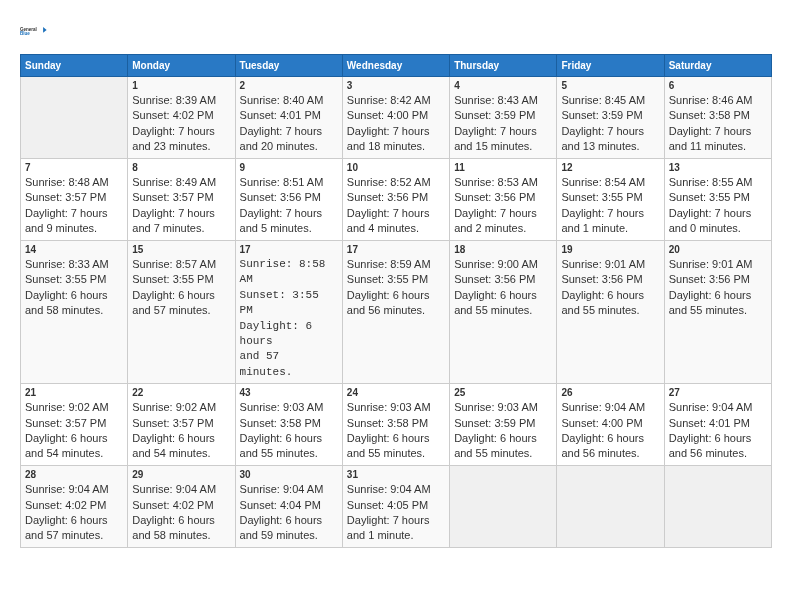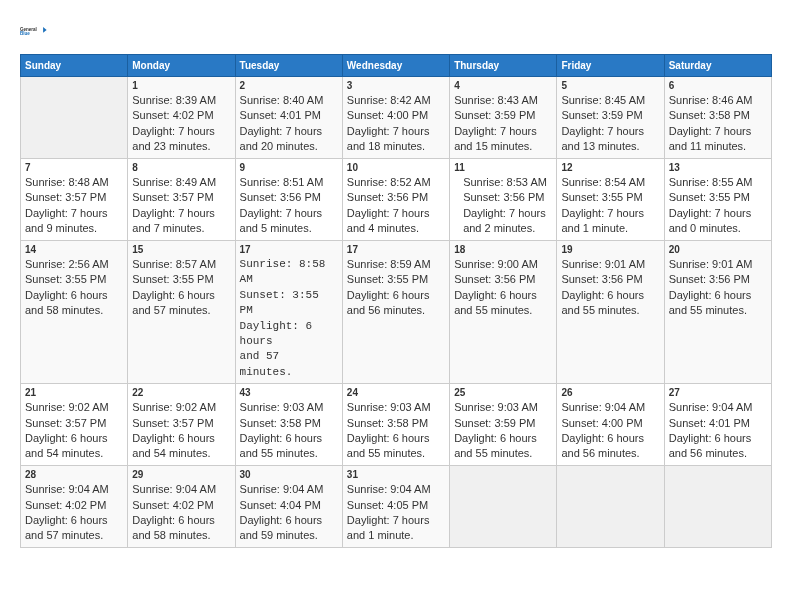--- a/index.html
+++ b/index.html
@@ -184,21 +184,21 @@
           </td>
           <td>
             <div class="day-num">10</div>
             <div class="day-info" style="white-space: pre-line;">Sunrise: 8:52 AM
 Sunset: 3:56 PM
 Daylight: 7 hours
 and 4 minutes.</div>
           </td>
           <td>
             <div class="day-num">11</div>
-            <div class="day-info" style="white-space: pre-line; margin-left: 9px;">Sunrise: 8:53 AM
+            <div class="day-info" style="white-space: pre-line;">Sunrise: 8:53 AM
 Sunset: 3:56 PM
 Daylight: 7 hours
 and 2 minutes.</div>
           </td>
           <td>
             <div class="day-num">12</div>
             <div class="day-info" style="white-space: pre-line;">Sunrise: 8:54 AM
 Sunset: 3:55 PM
 Daylight: 7 hours
 and 1 minute.</div>
@@ -207,21 +207,21 @@
             <div class="day-num">13</div>
             <div class="day-info" style="white-space: pre-line;">Sunrise: 8:55 AM
 Sunset: 3:55 PM
 Daylight: 7 hours
 and 0 minutes.</div>
           </td>
         </tr>
         <tr>
           <td>
             <div class="day-num">14</div>
-            <div class="day-info" style="white-space: pre-line;">Sunrise: 2:56 AM
+            <div class="day-info" style="white-space: pre-line;">Sunrise: 8:33 AM
 Sunset: 3:55 PM
 Daylight: 6 hours
 and 58 minutes.</div>
           </td>
           <td>
             <div class="day-num">15</div>
             <div class="day-info" style="white-space: pre-line;">Sunrise: 8:57 AM
 Sunset: 3:55 PM
 Daylight: 6 hours
 and 57 minutes.</div>

